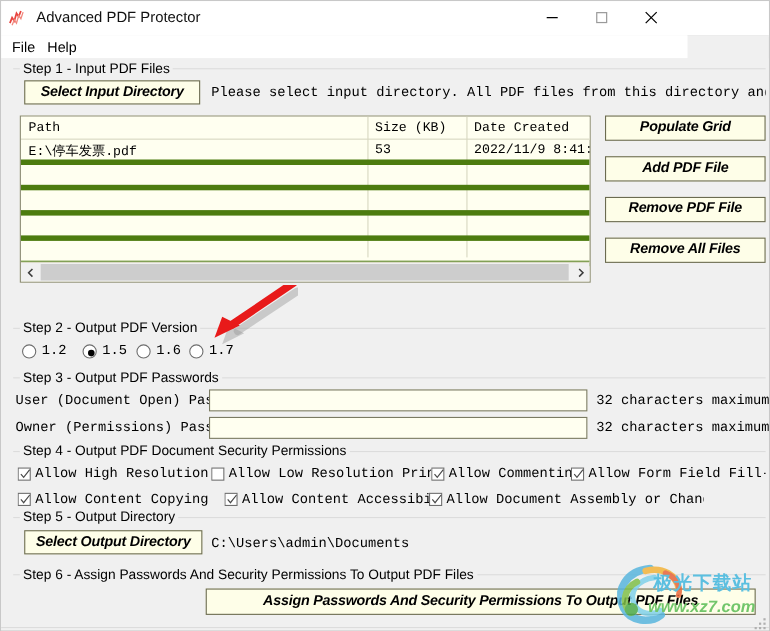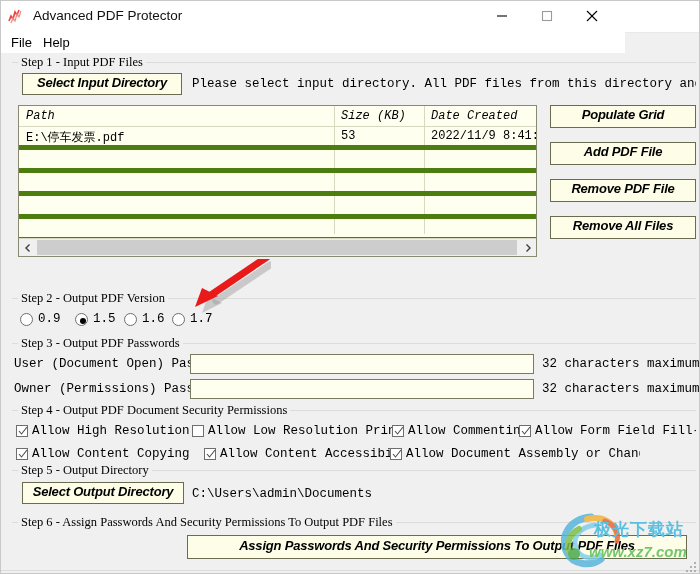--- a/index.html
+++ b/index.html
@@ -97,21 +97,21 @@
     border: 1px solid #dcdcdc;
     border-bottom: none;
     border-left: none;
     border-right: none;
   }
   .group-label {
     position: absolute;
     left: 6px; top: 0;
     background: #f0f0f0;
     padding: 0 3px;
-    font-family: Liberation Serif, serif;
+    font-family: Liberation Sans, sans-serif;
     font-size: 12.5px;
     color: #000000;
     white-space: nowrap;
     line-height: 14px;
   }
 
   .mono {
     font-family: "Liberation Mono", "DejaVu Sans Mono", monospace;
     font-size: 12.5px;
     color: #000;
@@ -170,21 +170,20 @@
     background: #fffff0;
     border-bottom: 1px solid #d8d8c0;
   }
   .gh {
     position: absolute;
     top: 3px;
     font-family: "Liberation Mono", "DejaVu Sans Mono", monospace;
     font-size: 12px;
     color: #000;
     white-space: nowrap;
-    font-style: italic;
   }
   .gcol-sep {
     position: absolute;
     top: 0; bottom: 0;
     width: 1px;
     background: #d8d8c0;
   }
   #gh-path { left: 7px; }
   #gh-size { left: 322px; }
   #gh-date { left: 412px; }
@@ -520,21 +519,21 @@
       </div>
     </div>
 
     <div class="group" id="step2">
       <div class="group-frame"></div>
       <div class="group-label">Step 2 - Output PDF Version</div>
 
       <div class="radio-group">
         <div class="radio-opt" id="r14">
           <span class="radio-circle"></span>
-          <span class="radio-label">0.9</span>
+          <span class="radio-label">1.2</span>
         </div>
         <div class="radio-opt" id="r15">
           <span class="radio-circle">
             <span class="radio-dot"></span>
           </span>
           <span class="radio-label">1.5</span>
         </div>
         <div class="radio-opt" id="r16">
           <span class="radio-circle"></span>
           <span class="radio-label">1.6</span>

